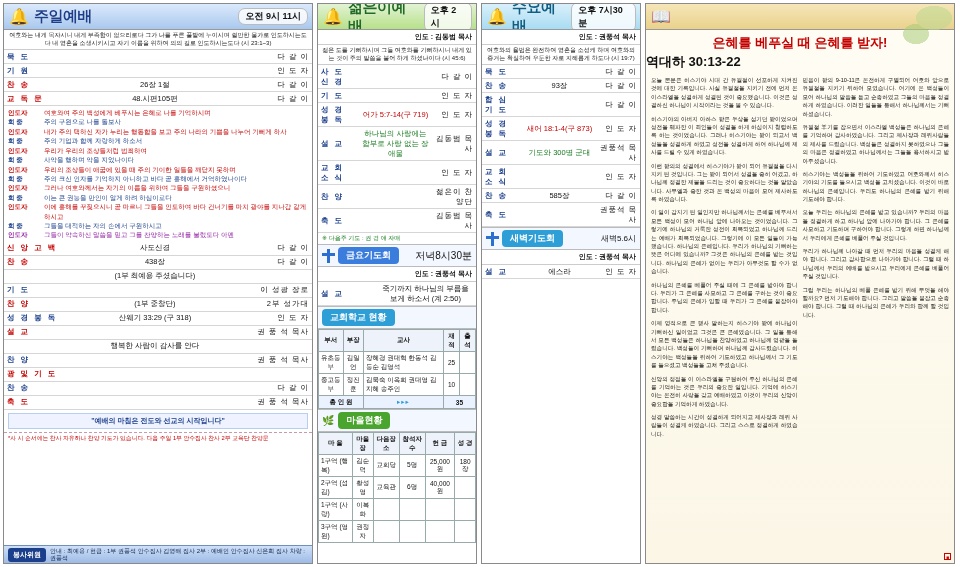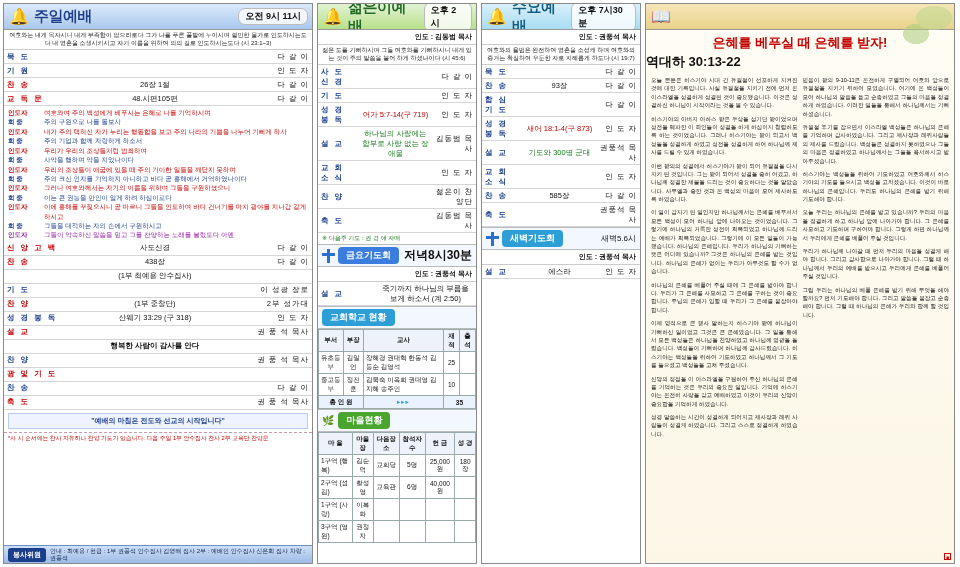--- a/index.html
+++ b/index.html
@@ -136,21 +136,21 @@
 
   .notebar {
     font-size:5.8px; color:#c40000; padding:2px 4px; line-height:1.3;
     border-top:1px dashed #c9a; 
   }
   .quote {
     text-align:center; font-size:7px; font-weight:bold; color:#1b3f8b;
     background:#eef3ff; border:1px solid #b9cdf0; margin:3px 4px; padding:2px;
   }
   .mini { font-size:6px; padding:1px 4px; }
-  .bold { font-weight:bold;margin-top:36px; }
+  .bold { font-weight:normal;margin-top:36px; }
 
   
   .cornermark {
     position:absolute; width:7px; height:7px; border:1px solid #c00; color:#c00;
     font-size:5px; line-height:6px; text-align:center;
   }
 
   
   .cross { display:inline-block; width:12px; height:14px; position:relative; }
   .cross:before, .cross:after { content:""; position:absolute; background:#2b6fd0; }
@@ -270,21 +270,21 @@
         <td class="mid">사도신경</td>
         <td class="who">다 같 이</td>
       </tr>
       <tr>
         <td class="item red">찬   송</td>
         <td class="mid">438장</td>
         <td class="who">다 같 이</td>
       </tr>
       <tr>
         <td class="item"></td>
-        <td class="mid">(1부 최예용 안수집사)</td>
+        <td class="mid">(1부 최예용 주셨습니다)</td>
         <td class="who"></td>
       </tr>
       <tr>
         <td class="item blue">기   도</td>
         <td class="mid"></td>
         <td class="who">이 성광 장로</td>
       </tr>
       <tr>
         <td class="item red">찬   양</td>
         <td class="mid">(1부 중창단)</td>
@@ -387,21 +387,21 @@
             <td class="who">김동범 목사</td>
           </tr>
     </tbody>
       </table>
 
     <div class="mini green">※ 다음주 기도 : 권 경 애 자매</div>
 
     <div class="secthead">
       <span class="cross"></span>
       <span class="chip">금요기도회</span>
-      <span style="margin-left:auto;font-size:12px;font-weight:bold;">저녁8시30분</span>
+      <span style="margin-left:auto;font-size:10px;font-weight:normal;">저녁8시30분</span>
     </div>
     <div class="leadrow">
       <span></span>
         <span class="right">인도 : 권풍석 목사</span>
     </div>
     <table class="order">
       <tbody>
           <tr>
         <td class="item blue">설   교</td>
         <td class="mid" colspan="2">죽기까지 하나님의 부름을 보게 하소서 (계 2:50)</td>

